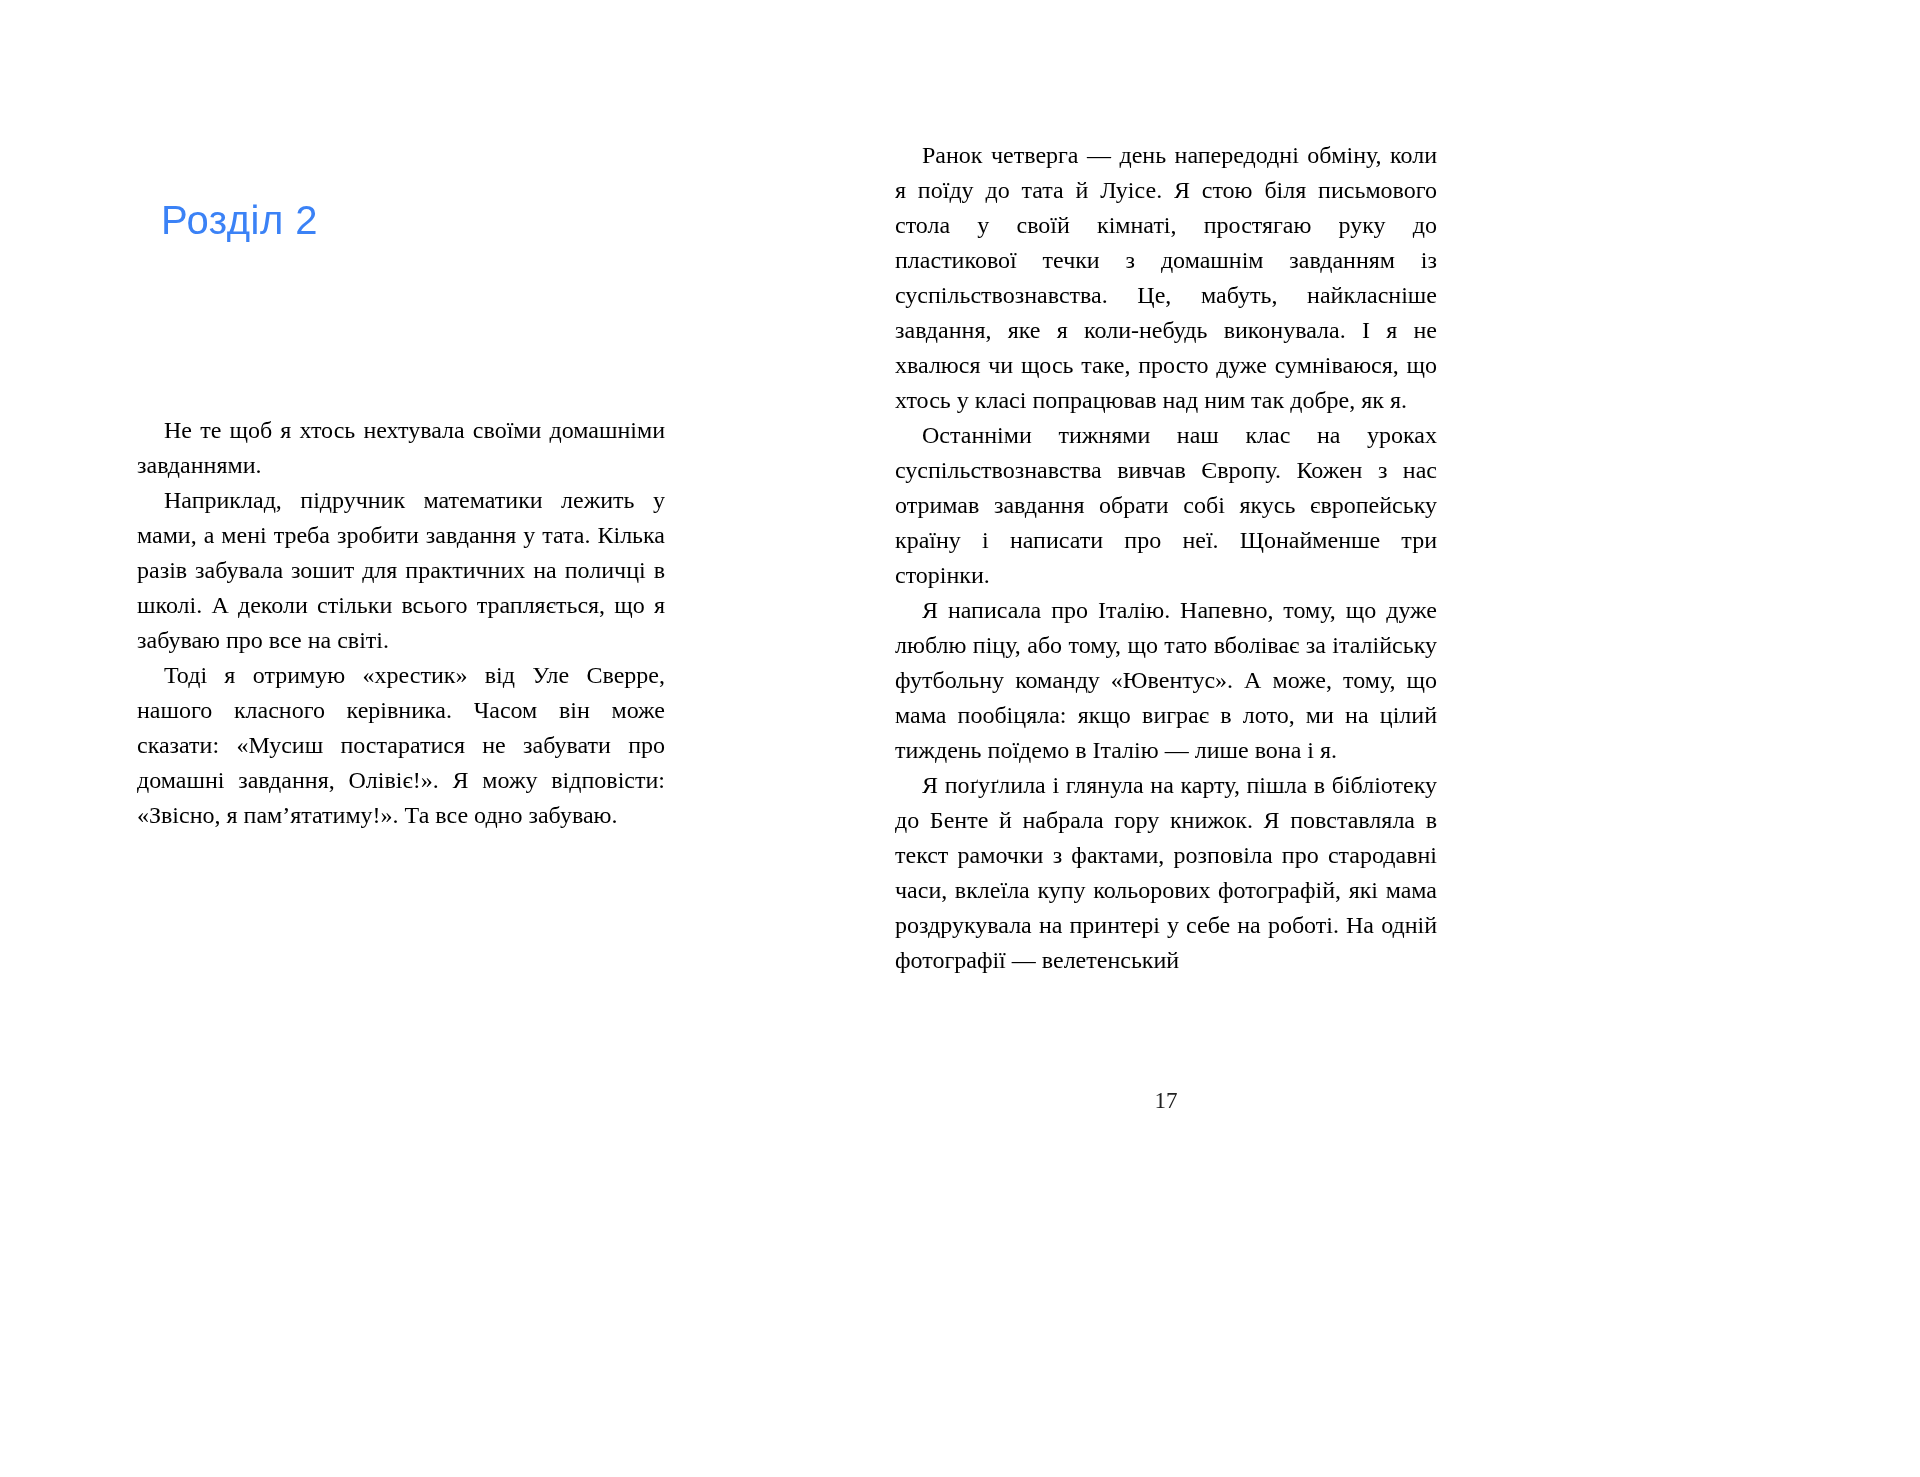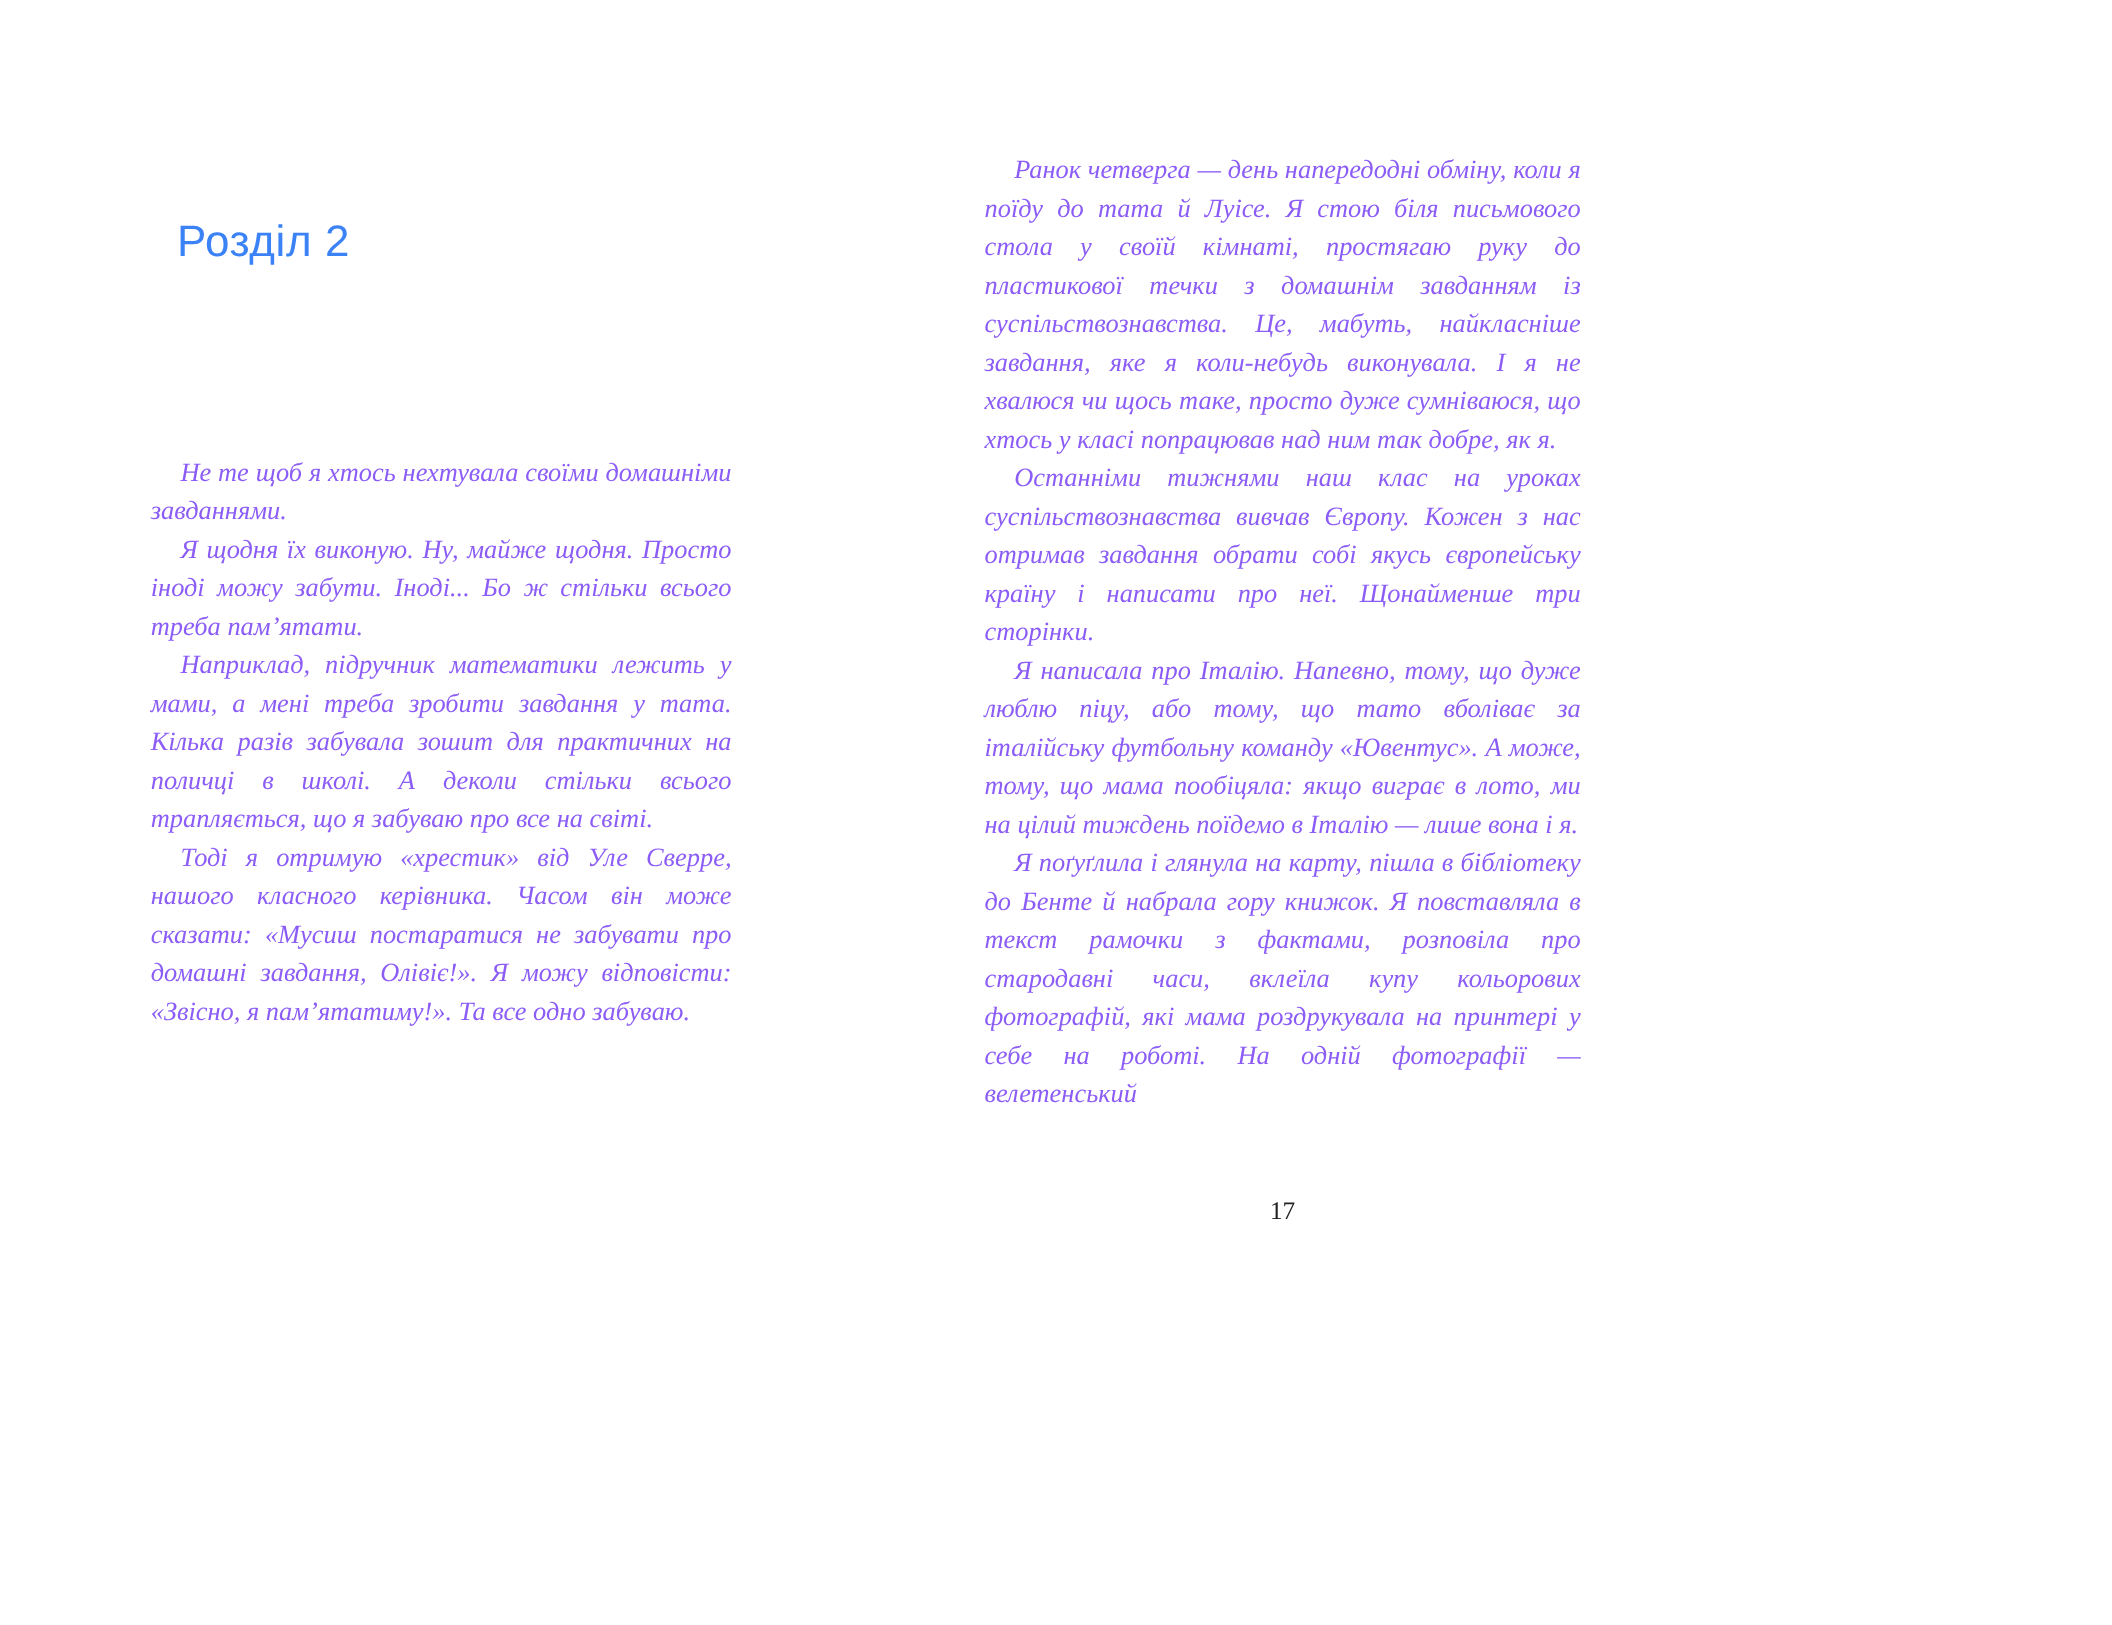--- a/index.html
+++ b/index.html
@@ -51,22 +51,21 @@
     width: 100%;
   }
   .page-left .text-block { top: 413px; }
   .page-right .text-block { top: 138px; }
   .para {
     margin: 0;
     text-indent: 27px;
     text-align: justify;
     font-size: 24px;
     line-height: 35px;
-    color: #8b5cf6;
-    font-style: italic;
+    color: #000000;
   }
   .page-number {
     position: absolute;
     top: 1087px;
     left: 0;
     width: 100%;
     text-align: center;
     font-size: 23px;
     line-height: 28px;
     color: #222222;
@@ -74,21 +73,20 @@
 </style>
 </head>
 <body>
 
 <div class="spread">
 
   <div class="page page-left">
     <h1 class="chapter-heading">Розділ 2</h1>
     <div class="text-block">
         <p class="para">Не те щоб я хтось нехтувала своїми домашніми завданнями.</p>
-        <p class="para">Я щодня їх виконую. Ну, майже щодня. Просто іноді можу забути. Іноді... Бо ж стільки всього треба пам’ятати.</p>
         <p class="para">Наприклад, підручник математики лежить у мами, а мені треба зробити завдання у тата. Кілька разів забувала зошит для практичних на поличці в школі. А деколи стільки всього трапляється, що я забуваю про все на світі.</p>
         <p class="para">Тоді я отримую «хрестик» від Уле Сверре, нашого класного керівника. Часом він може сказати: «Мусиш постаратися не забувати про домашні завдання, Олівіє!». Я можу відповісти: «Звісно, я пам’ятатиму!». Та все одно забуваю.</p>
       </div>
   </div>
 
   <div class="page page-right">
     <div class="text-block">
         <p class="para">Ранок четверга — день напередодні обміну, коли я поїду до тата й Луісе. Я стою біля письмового стола у своїй кімнаті, простягаю руку до пластикової течки з домашнім завданням із суспільствознавства. Це, мабуть, найкласніше завдання, яке я коли-небудь виконувала. І я не хвалюся чи щось таке, просто дуже сумніваюся, що хтось у класі попрацював над ним так добре, як я.</p>
         <p class="para">Останніми тижнями наш клас на уроках суспільствознавства вивчав Європу. Кожен з нас отримав завдання обрати собі якусь європейську країну і написати про неї. Щонайменше три сторінки.</p>
         <p class="para">Я написала про Італію. Напевно, тому, що дуже люблю піцу, або тому, що тато вболіває за італійську футбольну команду «Ювентус». А може, тому, що мама пообіцяла: якщо виграє в лото, ми на цілий тиждень поїдемо в Італію — лише вона і я.</p>

